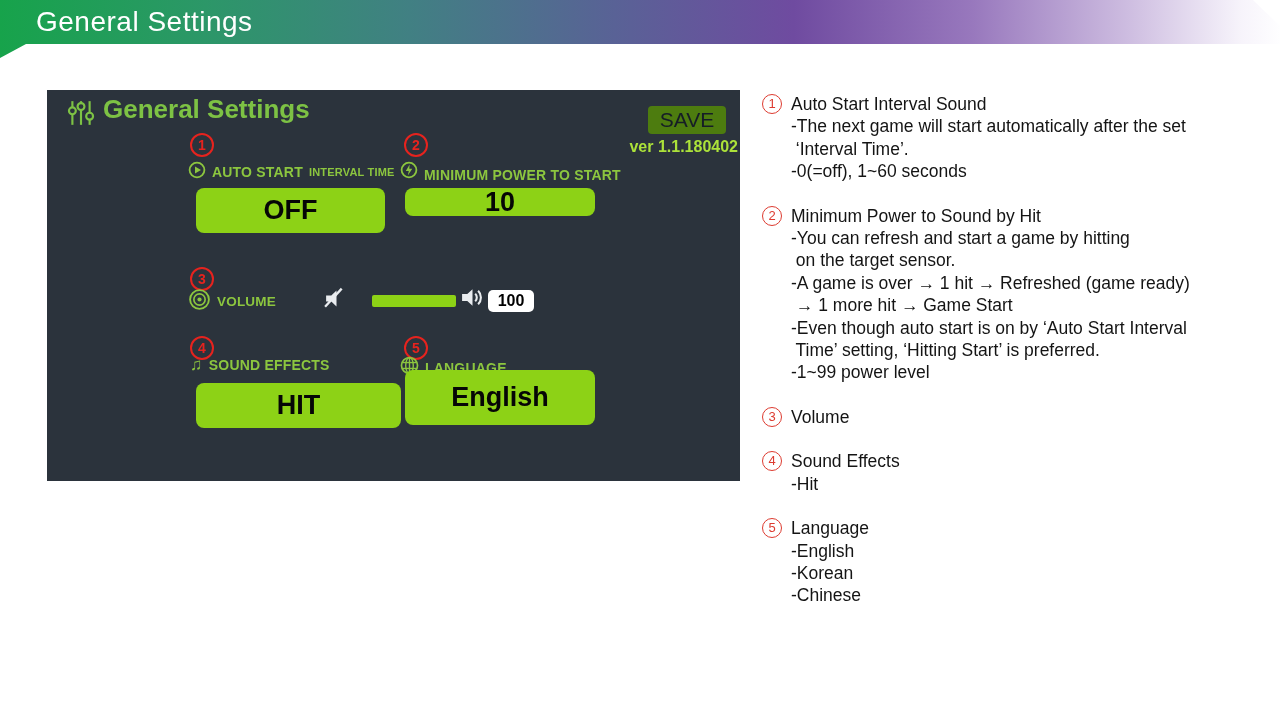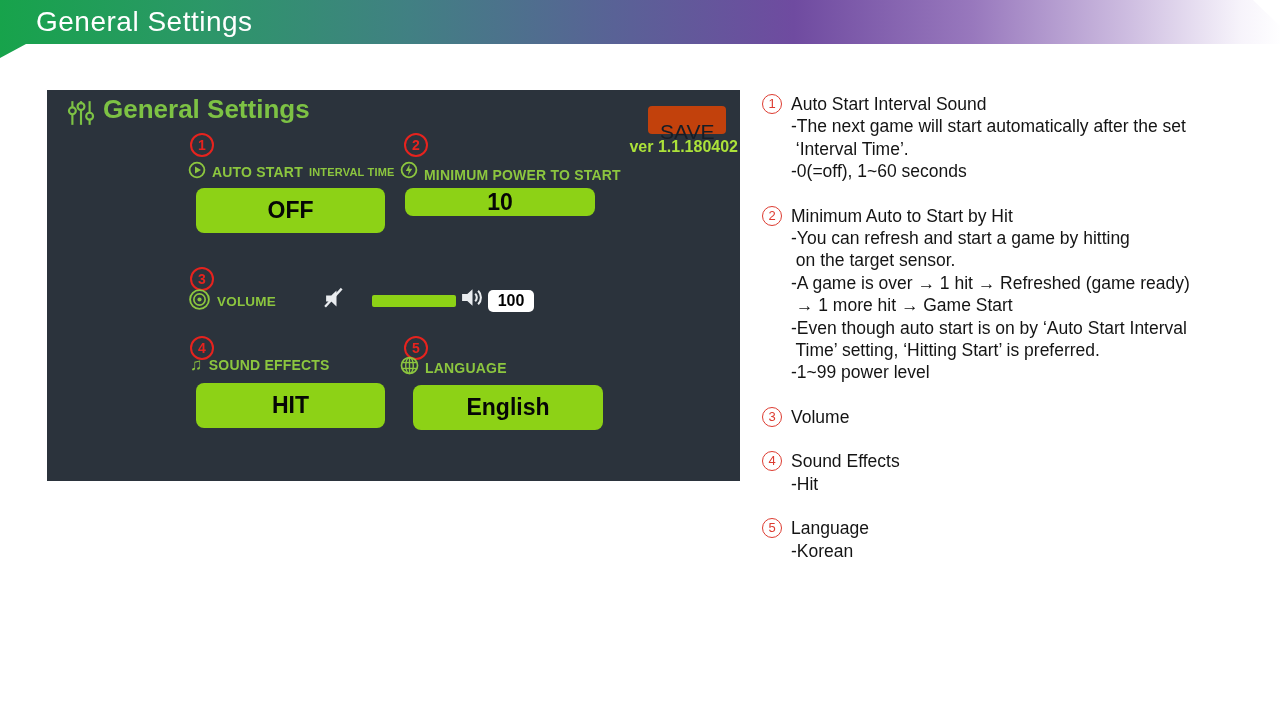--- a/index.html
+++ b/index.html
@@ -11,36 +11,36 @@
     background:linear-gradient(90deg,#17A34B 0%,#2C9768 16%,#418083 32%,#596296 48%,
                #6F4BA0 62%,#9878BD 76%,#CDBCE0 88%,#F7F4FB 97%,#FEFEFF 100%);
     clip-path:polygon(0 0,1253px 0,1280px 26px,1280px 44px,26px 44px,0 58px);}
   .ribbon-title{position:absolute;left:36px;top:6px;color:#ffffff;font-size:28px;
     letter-spacing:.5px;}
 
   
   .panel{position:absolute;left:47px;top:90px;width:693px;height:391px;background:#2B333C;}
   .p-title-icon{position:absolute;left:20px;top:9px;}
   .p-title{position:absolute;left:56px;top:4px;color:#7DC244;font-size:26px;font-weight:bold;}
-  .save-btn{position:absolute;left:601px;top:16px;width:78px;height:28px;background:#c2410c;
+  .save-btn{position:absolute;left:601px;top:16px;width:78px;height:28px;background:#4d7c0f;
     border:none;border-radius:4px;color:#161D26;font-size:21px;line-height:28px;text-align:center;
-    font-family:"Liberation Sans",sans-serif;padding:12px;cursor:pointer;}
+    font-family:"Liberation Sans",sans-serif;padding:0;cursor:pointer;}
   .version{position:absolute;right:2px;top:48px;color:#ACE23A;font-size:16px;font-weight:bold;}
 
   .num-badge{position:absolute;box-sizing:border-box;width:24px;height:24px;border:2.5px solid #E6231E;
     border-radius:50%;color:#E6231E;font-weight:bold;font-size:14px;display:flex;
     align-items:center;justify-content:center;}
 
   .field-label{position:absolute;display:flex;align-items:center;gap:6px;color:#8CC63F;}
   .fl-strong{font-size:14px;font-weight:800;letter-spacing:.2px;}
   .fl-light{font-size:11px;font-weight:600;letter-spacing:.2px;}
   .note-glyph{font-size:17px;line-height:17px;color:#8CC63F;}
 
   .green-btn{position:absolute;background:#8DD216;border:none;border-radius:8px;color:#060606;
-    font-weight:bold;font-size:23px;display:flex;align-items:center;justify-content:center;
+    font-weight:bold;font-size:27px;display:flex;align-items:center;justify-content:center;
     font-family:"Liberation Sans",sans-serif;cursor:pointer;padding-left:6px;}
 
   .vol-bar{position:absolute;left:325px;top:205px;width:84px;height:12px;background:#8DD216;
     border-radius:2px;}
   .vol-box{position:absolute;left:441px;top:200px;width:46px;height:22px;background:#ffffff;
     border-radius:5px;color:#000;font-size:16px;font-weight:bold;display:flex;
     align-items:center;justify-content:center;}
   .abs{position:absolute;}
 
   
@@ -150,40 +150,40 @@
           <circle cx="9" cy="9" r="7.6" fill="none" stroke="#8CC63F" stroke-width="1.6"></circle>
           <ellipse cx="9" cy="9" rx="3.6" ry="7.6" fill="none" stroke="#8CC63F" stroke-width="1.3"></ellipse>
           <line x1="2" y1="6.2" x2="16" y2="6.2" stroke="#8CC63F" stroke-width="1.3"></line>
           <line x1="2" y1="11.8" x2="16" y2="11.8" stroke="#8CC63F" stroke-width="1.3"></line>
           <line x1="9" y1="1.4" x2="9" y2="16.6" stroke="#8CC63F" stroke-width="1.3"></line>
         </svg>
       </span>
       <span class="fl-strong">LANGUAGE</span>
     </div>
 
-    <button class="green-btn" style="left:149px;top:293px;width:189px;height:45px;">HIT</button>
-    <button class="green-btn" style="left:358px;top:295px;width:190px;height:45px;margin-left:8px;">English</button>
+    <button class="green-btn" style="left:149px;top:293px;width:205px;height:45px;">HIT</button>
+    <button class="green-btn" style="left:358px;top:280px;width:190px;height:55px;">English</button>
   </div>
 
   <div class="notes">
 
     <div class="note-item">
       <div class="note-title">
         <span class="note-num">1</span>
         <span>Auto Start Interval Sound</span>
       </div>
       <div class="note-line">-The next game will start automatically after the set</div>
       <div class="note-line"> ‘Interval Time’.</div>
       <div class="note-line">-0(=off), 1~60 seconds</div>
     </div>
 
     <div class="note-item">
       <div class="note-title">
         <span class="note-num">2</span>
-        <span>Minimum Auto to Start by Hit</span>
+        <span>Minimum Power to Sound by Hit</span>
       </div>
       <div class="note-line">-You can refresh and start a game by hitting</div>
       <div class="note-line"> on the target sensor.</div>
       <div class="note-line">-A game is over → 1 hit → Refreshed (game ready)</div>
       <div class="note-line"> → 1 more hit → Game Start</div>
       <div class="note-line">-Even though auto start is on by ‘Auto Start Interval</div>
       <div class="note-line"> Time’ setting, ‘Hitting Start’ is preferred.</div>
       <div class="note-line">-1~99 power level</div>
     </div>
 
@@ -200,17 +200,19 @@
         <span>Sound Effects</span>
       </div>
       <div class="note-line">-Hit</div>
     </div>
 
     <div class="note-item">
       <div class="note-title">
         <span class="note-num">5</span>
         <span>Language</span>
       </div>
+      <div class="note-line">-English</div>
       <div class="note-line">-Korean</div>
+      <div class="note-line">-Chinese</div>
     </div>
 
   </div>
 </div>
 
 </body></html>

